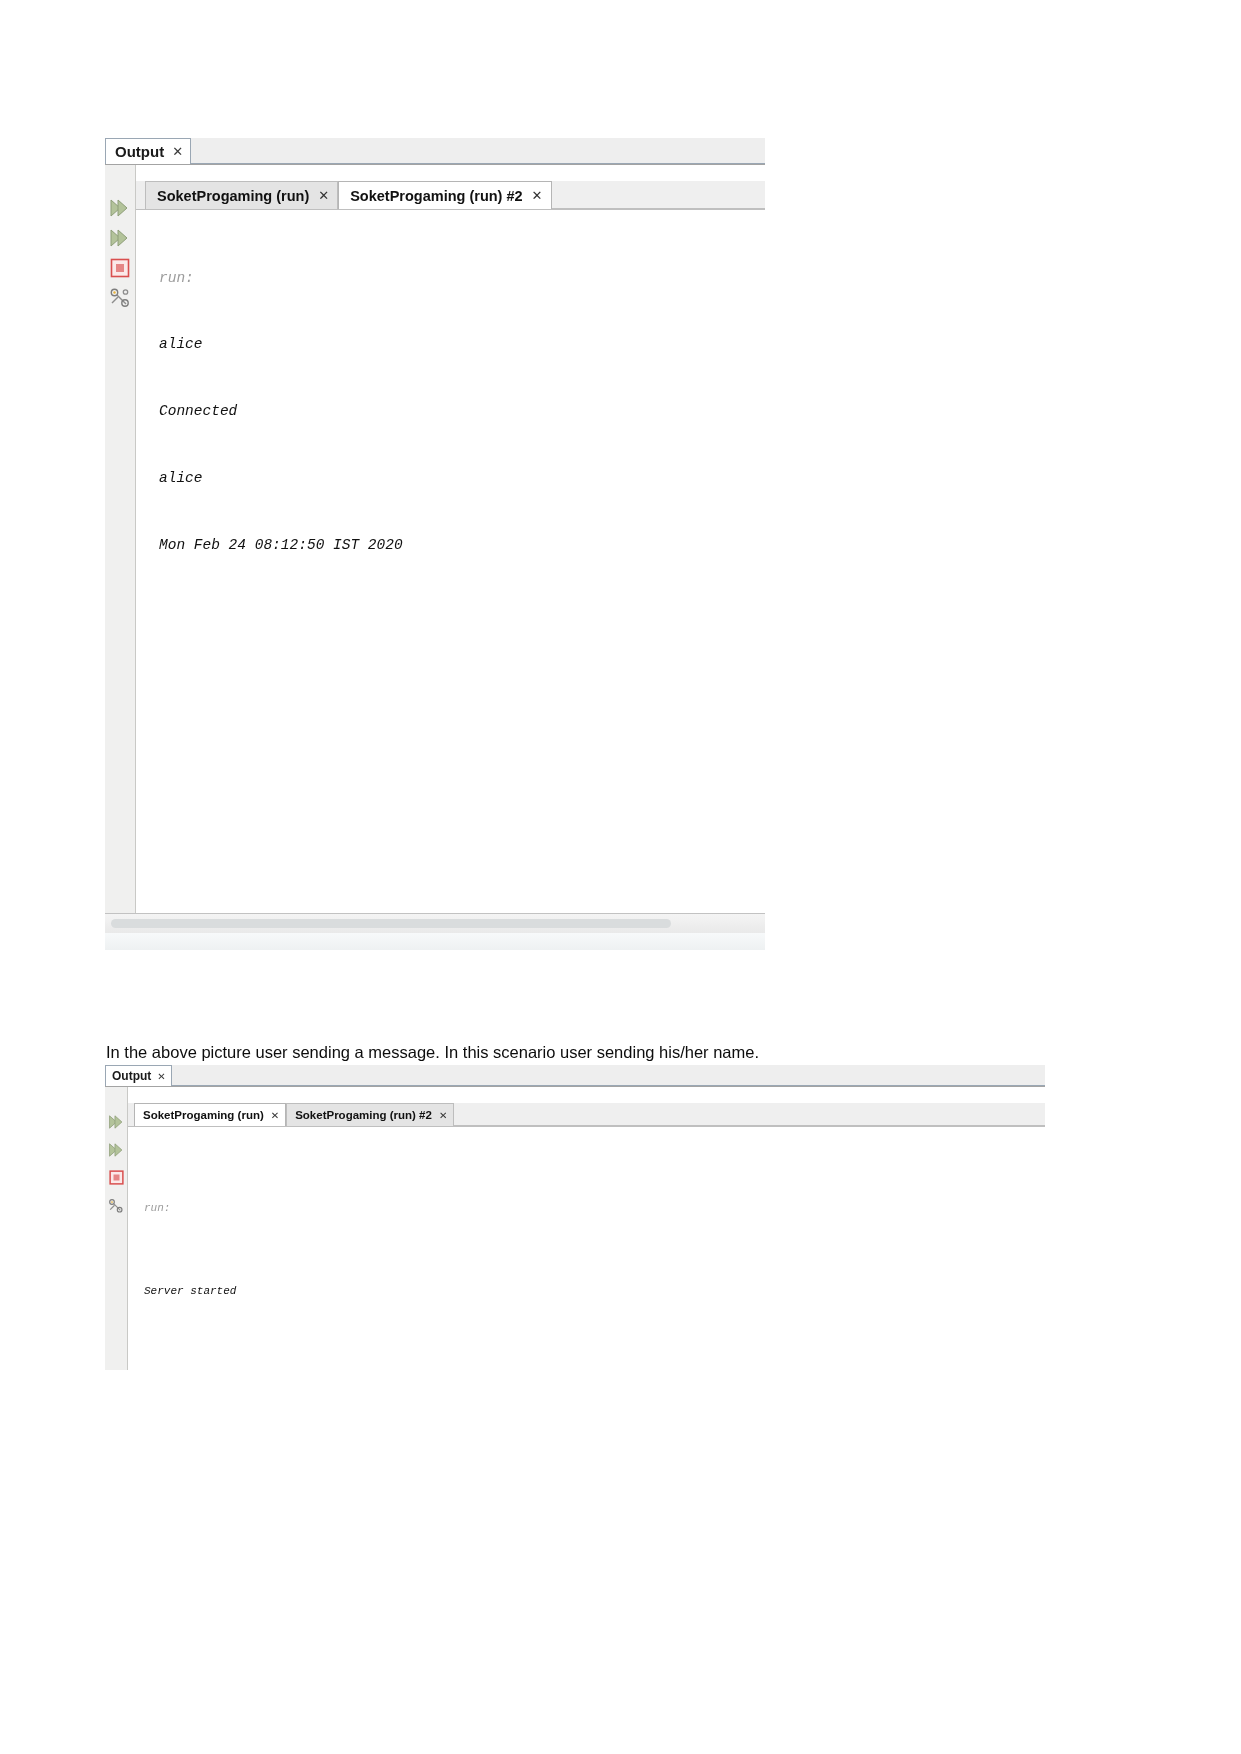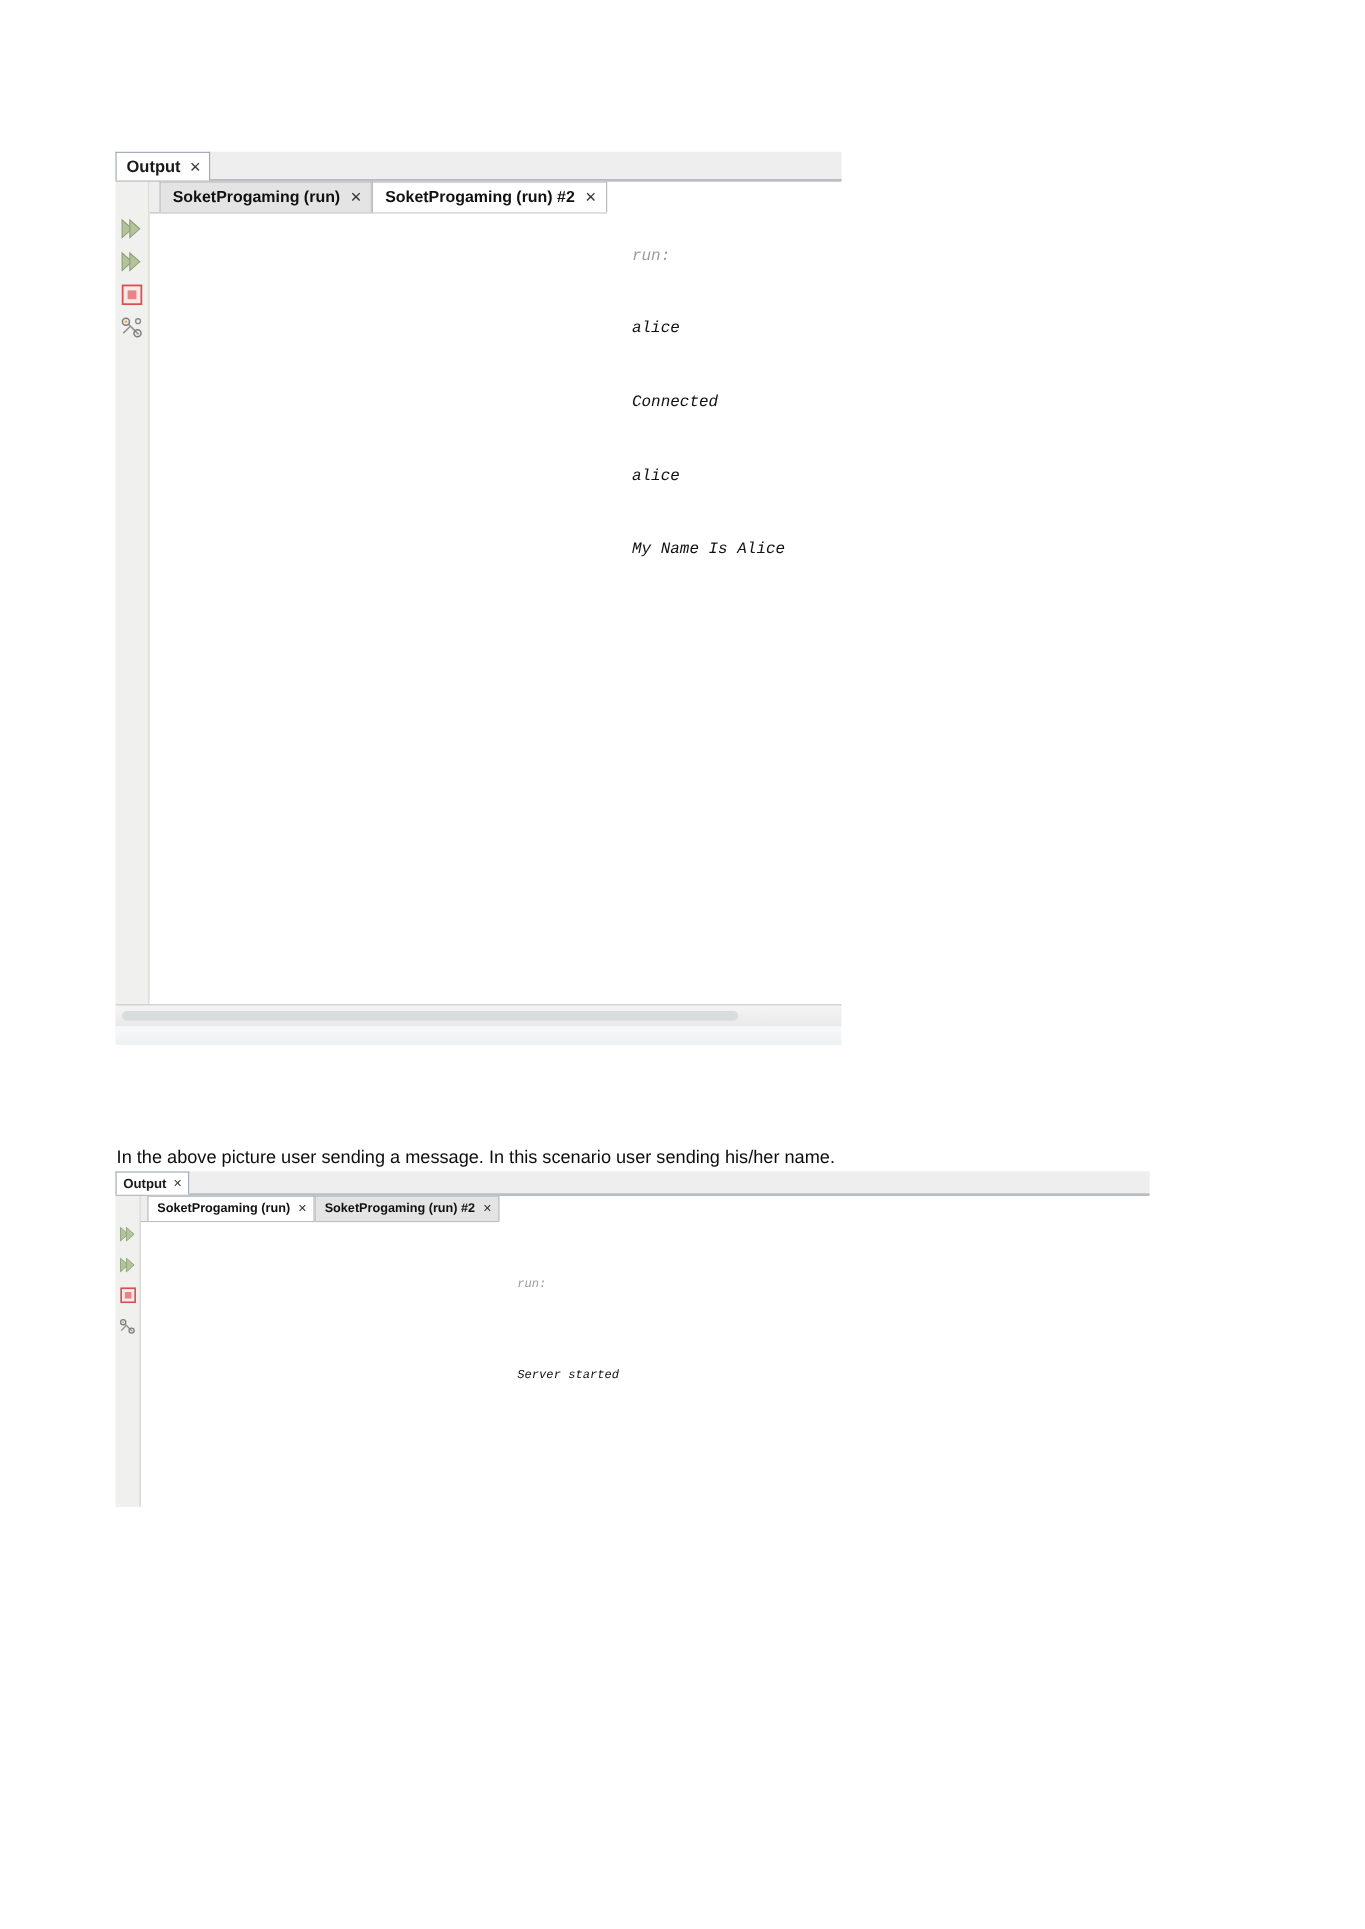--- a/index.html
+++ b/index.html
@@ -75,24 +75,25 @@
   .gutter-icon {
     display: flex;
     align-items: center;
     justify-content: center;
     box-sizing: border-box;
   }
 
   .content-col {
     flex: 1;
     display: flex;
-    flex-direction: row;
+    flex-direction: column;
     box-sizing: border-box;
     background: #ffffff;
     min-width: 0;
+    margin-top: 16px;
   }
 
   
   .run-tabstrip {
     display: flex;
     align-items: flex-end;
     background: #eeeeee;
     box-sizing: border-box;
     border-bottom: 1px solid #bfbfbf;
   }
@@ -259,21 +260,21 @@
           <span class="rt-close">✕</span>
         </div>
         <div class="run-filler"></div>
       </div>
 
       <div class="console">
         <div class="console-line dim">run:</div>
         <div class="console-line">alice</div>
         <div class="console-line">Connected</div>
         <div class="console-line">alice</div>
-        <div class="console-line">My Name Is Alice</div>
+        <div class="console-line">Mon Feb 24 08:12:50 IST 2020</div>
       </div>
 
     </div>
   </div>
 
   <div class="hscroll">
     <div class="hscroll-thumb"></div>
   </div>
   <div class="panel-shadow"></div>
 </div>

